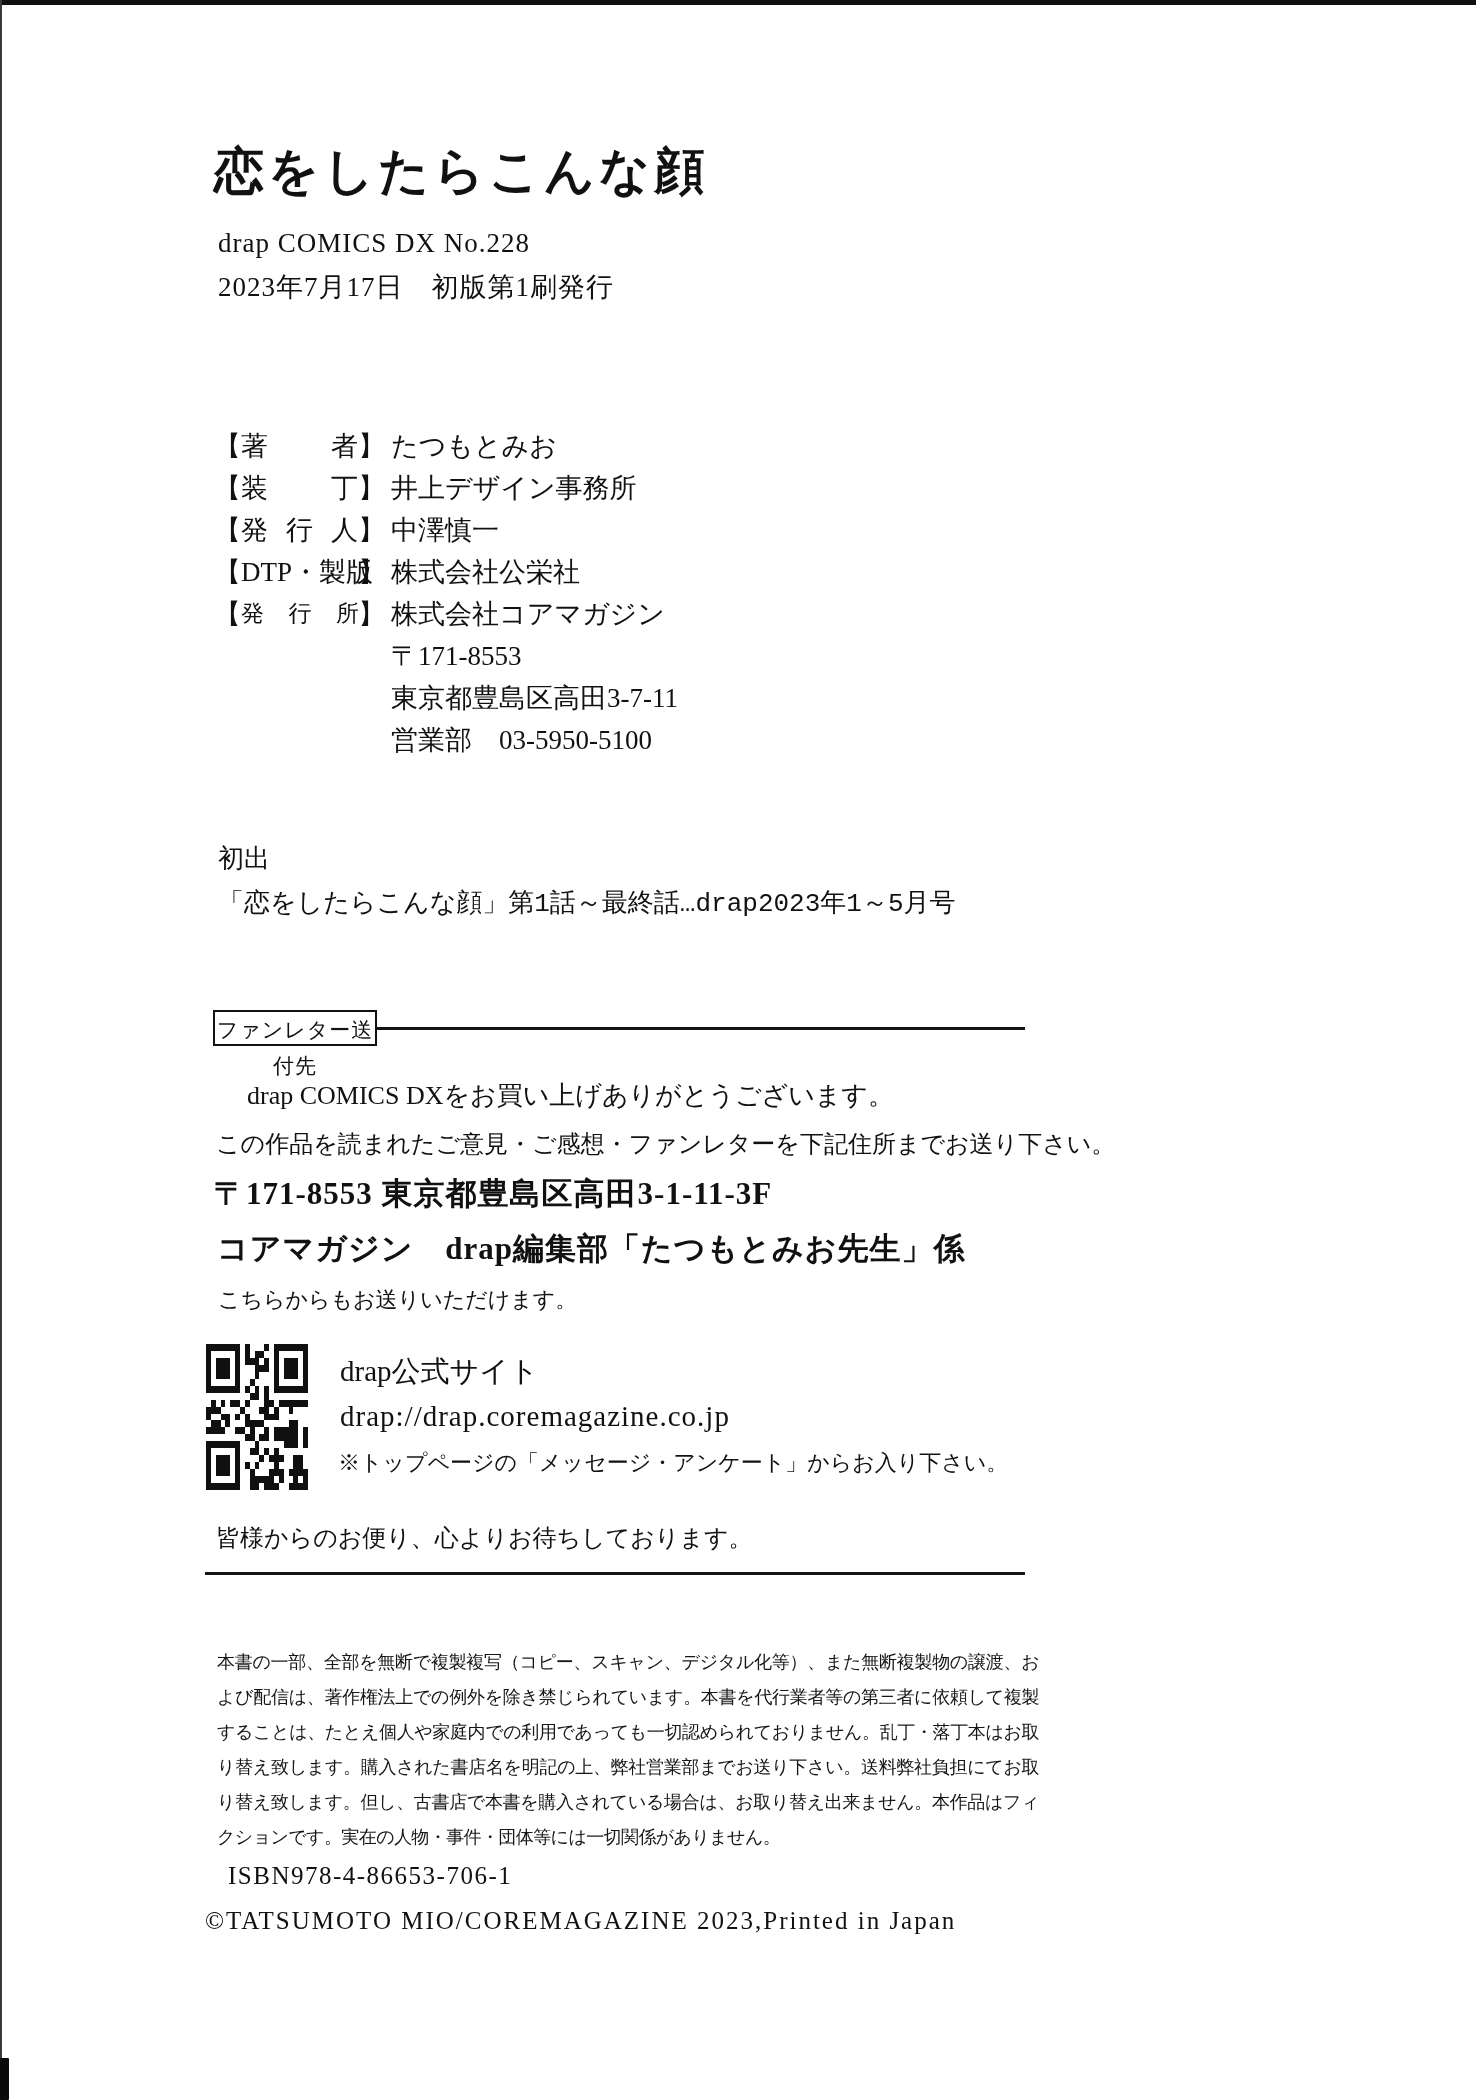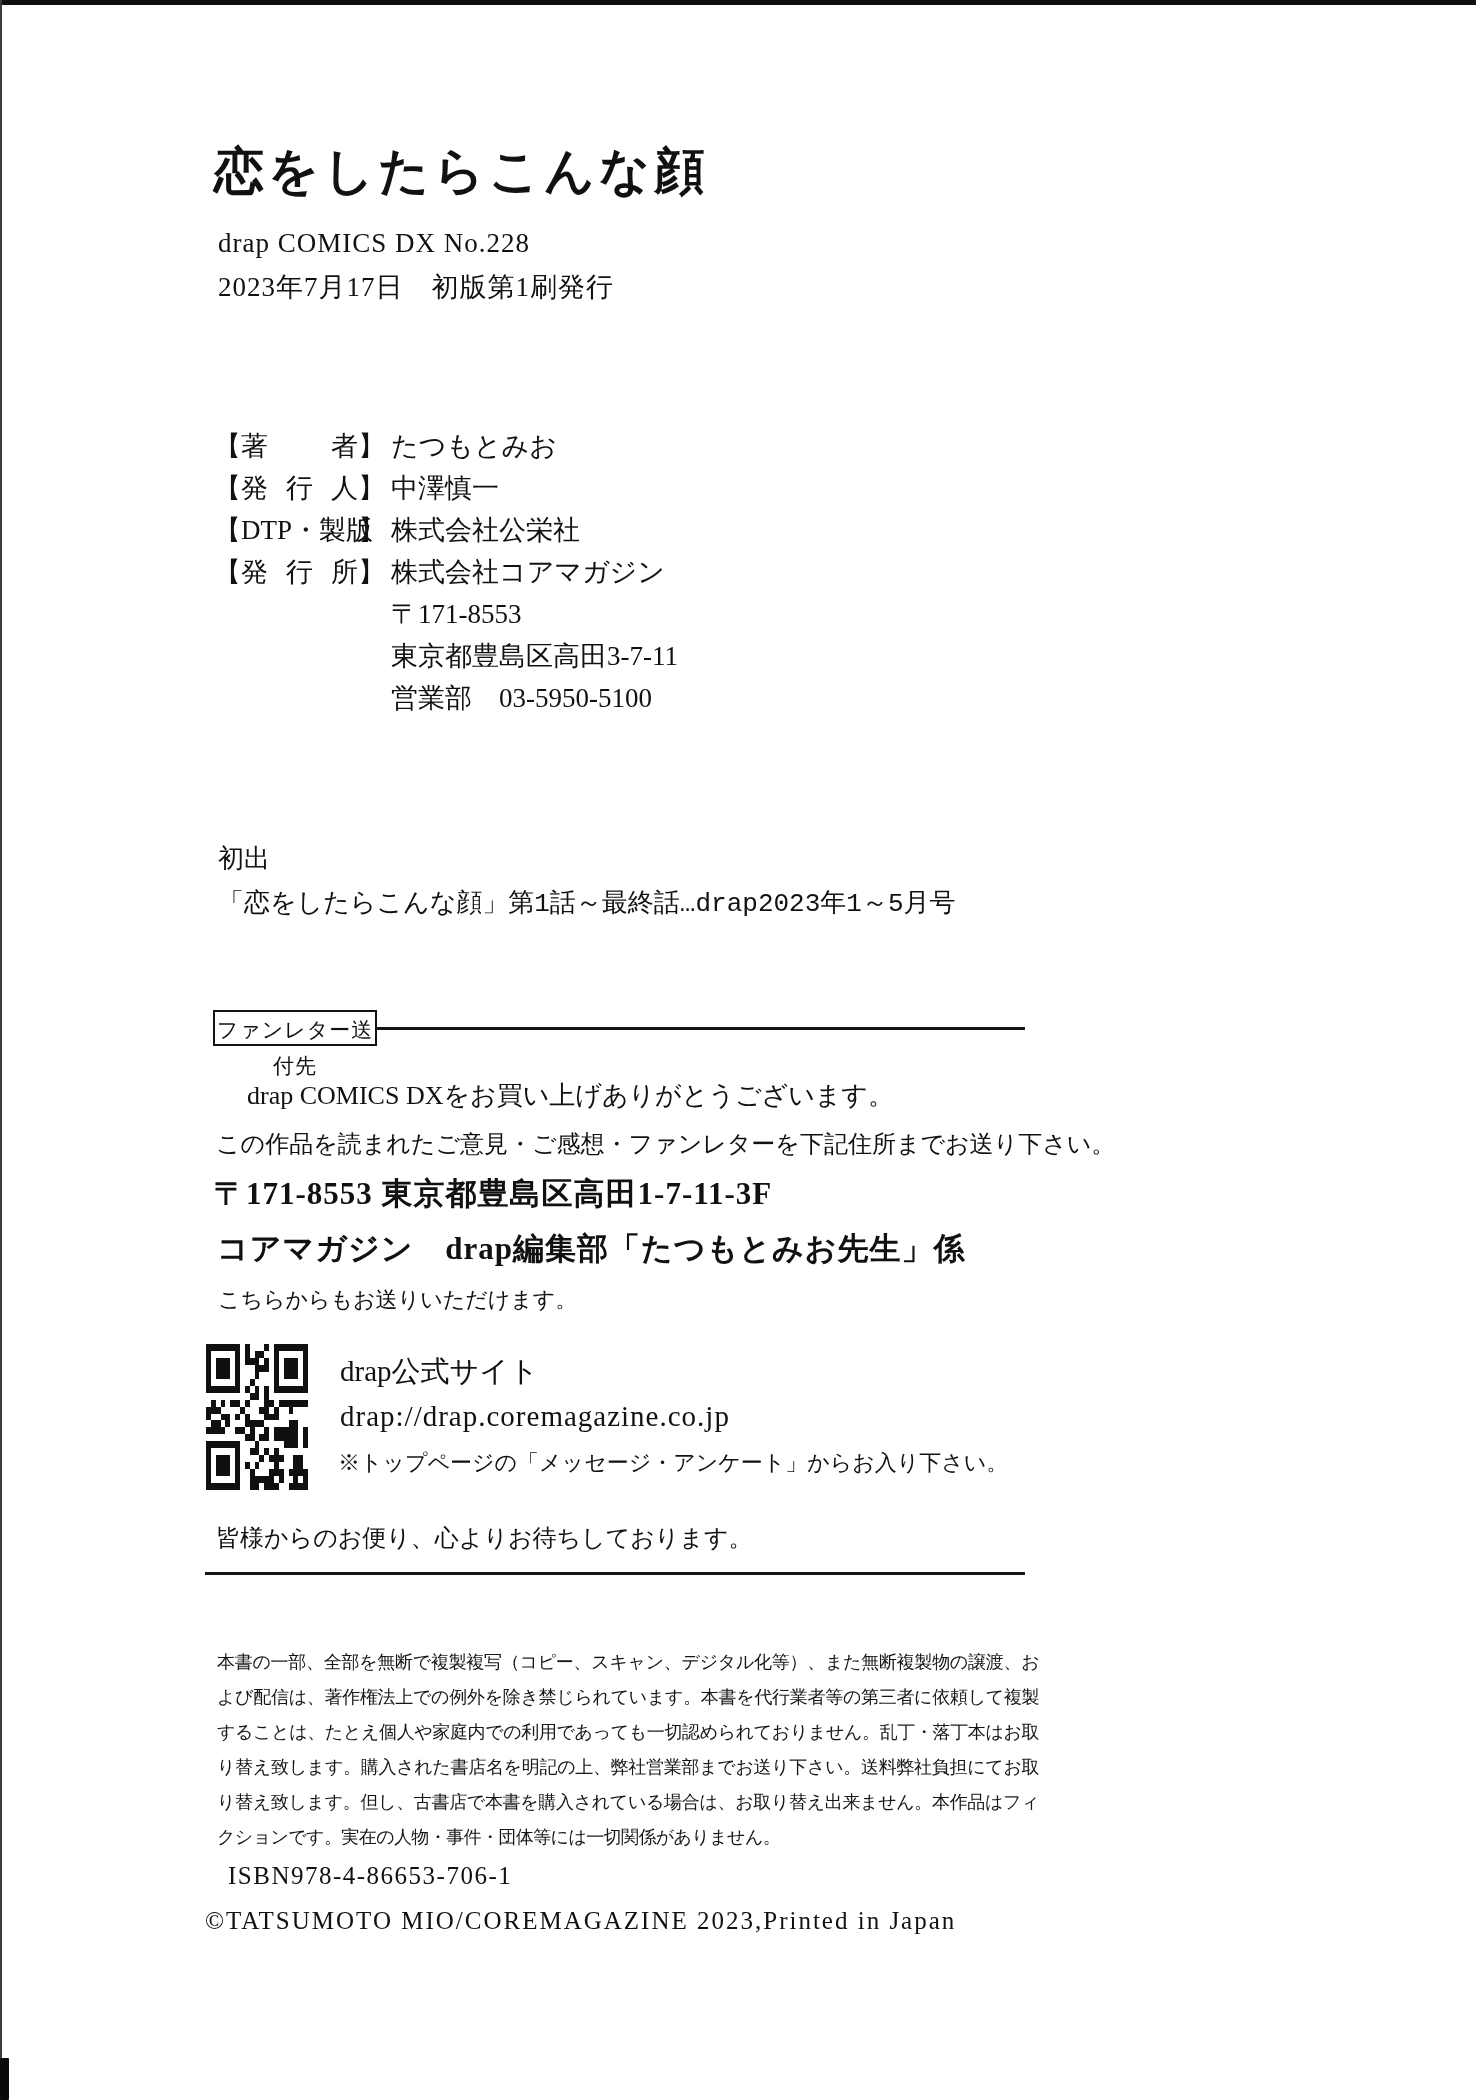--- a/index.html
+++ b/index.html
@@ -64,20 +64,23 @@
 
 <h1 class="abs book-title" style="margin:0;">恋をしたらこんな顔</h1>
 <div class="abs series-line">drap COMICS DX No.228</div>
 <div class="abs date-line">2023年7月17日　初版第1刷発行</div>
 
 <div class="abs credits">
   <div class="credit-row">
     <span>【</span><span class="clabel-inner">著者</span><span>】</span><span class="credit-value">たつもとみお</span>
   </div>
   <div class="credit-row">
+    <span>【</span><span class="clabel-inner">装丁</span><span>】</span><span class="credit-value">井上デザイン事務所</span>
+  </div>
+  <div class="credit-row">
     <span>【</span><span class="clabel-inner">発行人</span><span>】</span><span class="credit-value">中澤慎一</span>
   </div>
   <div class="credit-row">
     <span>【</span><span class="clabel-inner">DTP・製版</span><span>】</span><span class="credit-value">株式会社公栄社</span>
   </div>
   <div class="credit-row">
     <span>【</span><span class="clabel-inner">発行所</span><span>】</span><span class="credit-value">株式会社コアマガジン</span>
   </div>
   <div class="pub-address">
     <div>〒171-8553</div>
@@ -89,21 +92,21 @@
 <div class="abs first-pub">
   <div>初出</div>
   <div>「恋をしたらこんな顔」第1話～最終話…drap2023年1～5月号</div>
 </div>
 
 <div class="abs fanline"></div>
 <div class="abs fanbox">ファンレター送付先</div>
 
 <div class="abs thanks">drap COMICS DXをお買い上げありがとうございます。</div>
 <div class="abs request">この作品を読まれたご意見・ご感想・ファンレターを下記住所までお送り下さい。</div>
-<div class="abs addr1">〒171-8553 東京都豊島区高田1-7-11-3F</div>
+<div class="abs addr1">〒171-8553 東京都豊島区高田3-1-11-3F</div>
 <div class="abs addr2">コアマガジン　drap編集部「たつもとみお先生」係</div>
 <div class="abs online-note">こちらからもお送りいただけます。</div>
 
 <div class="abs qr">
     <div style="background: rgb(16, 16, 16);"></div>
     <div style="background: rgb(16, 16, 16);"></div>
     <div style="background: rgb(16, 16, 16);"></div>
     <div style="background: rgb(16, 16, 16);"></div>
     <div style="background: rgb(16, 16, 16);"></div>
     <div style="background: rgb(16, 16, 16);"></div>

